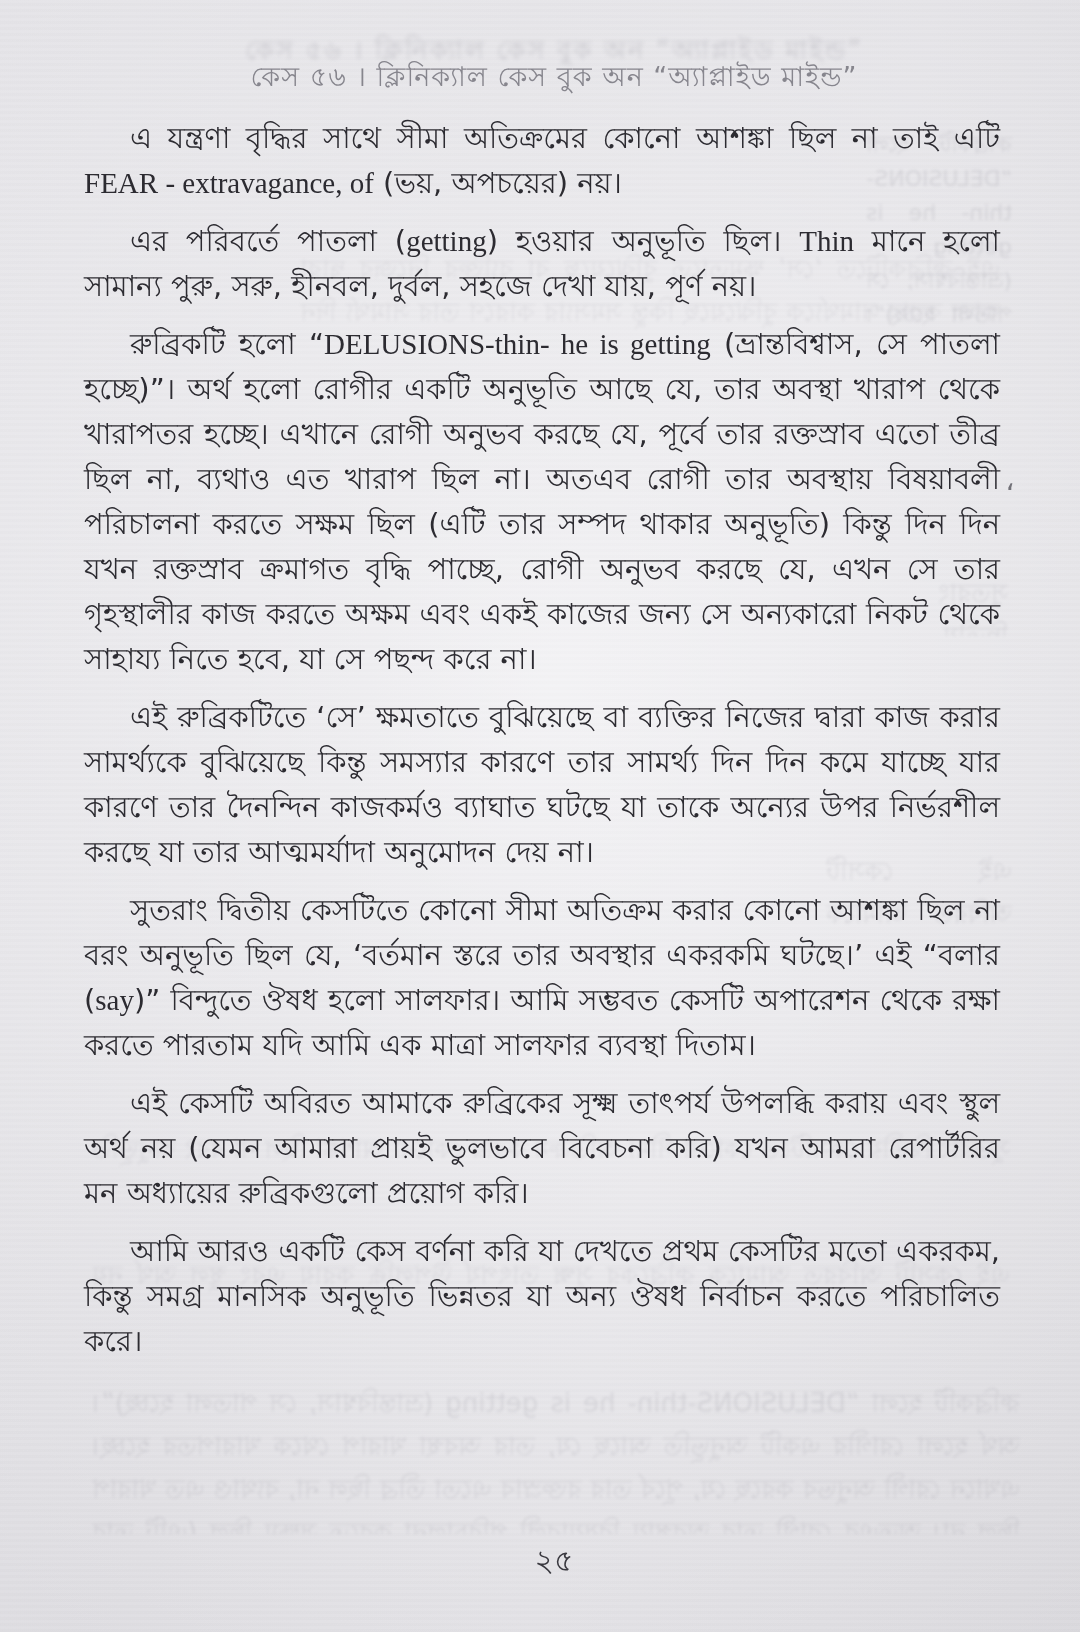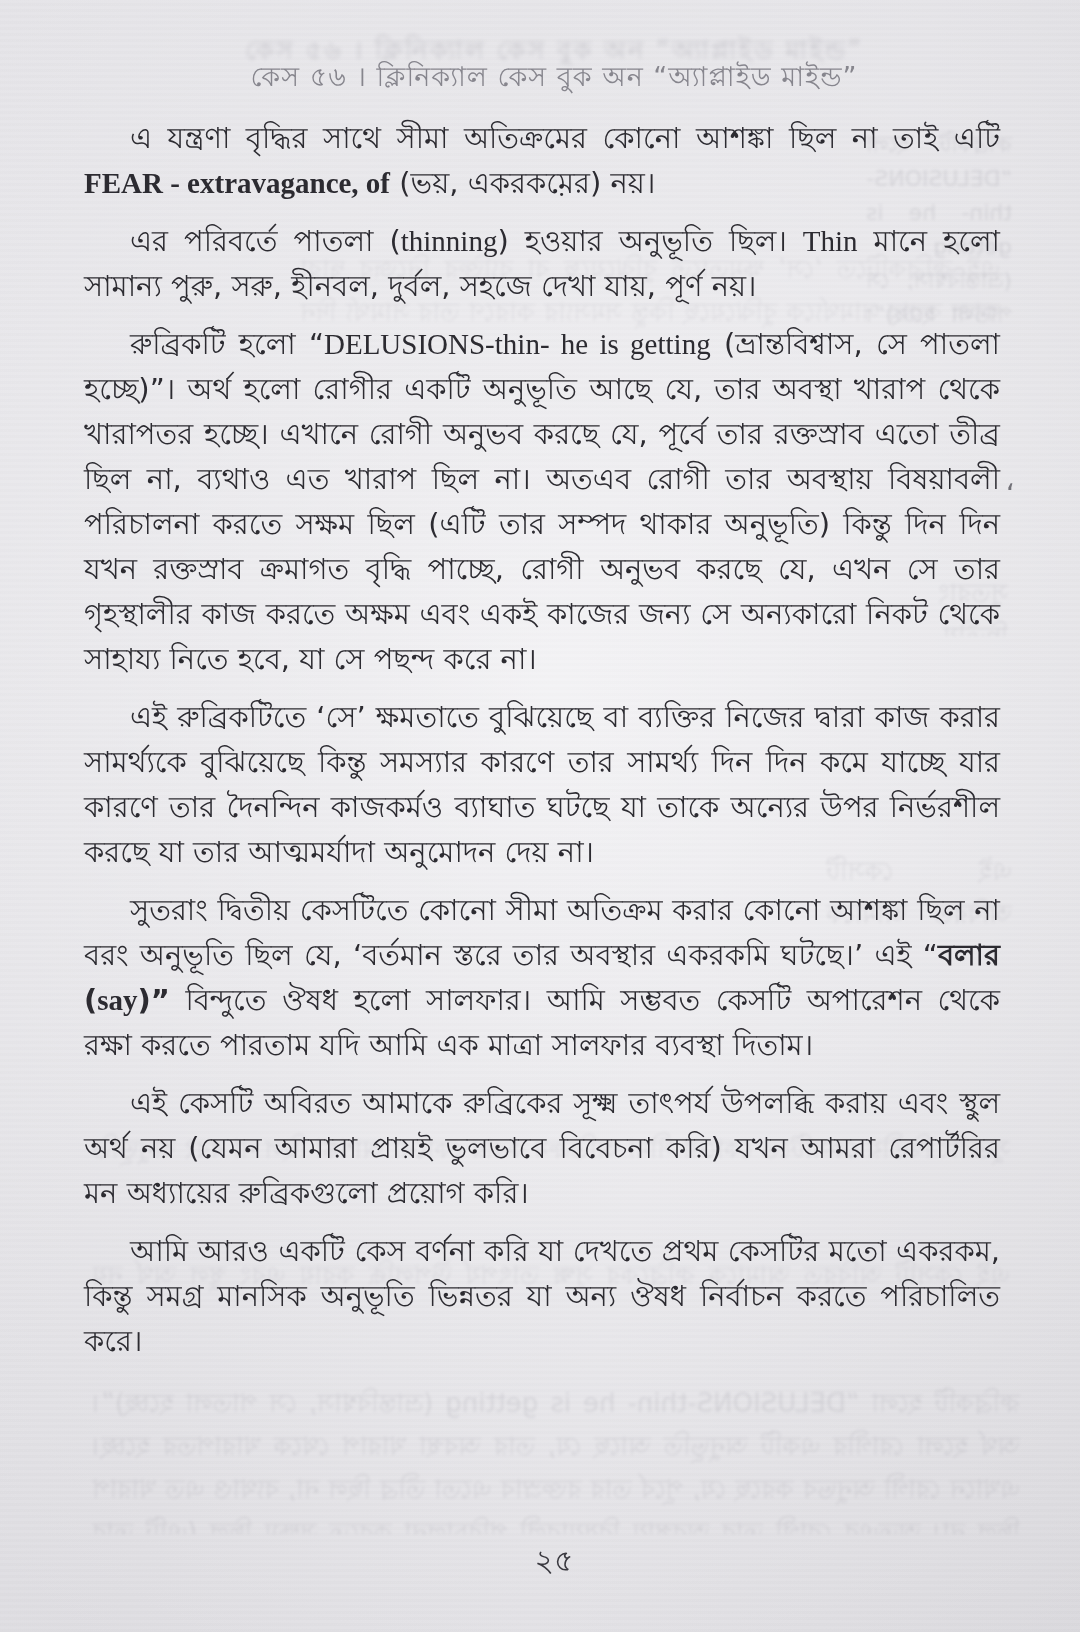--- a/index.html
+++ b/index.html
@@ -30,21 +30,21 @@
     letter-spacing:2px; white-space:nowrap; pointer-events:none;
   }
   .content{
     position:absolute; left:84px; top:116px; width:916px;
     color:#2c2b31; font-size:29px; line-height:45px;
     text-align:justify;
   }
   .para{ margin:0 0 13px 0; }
   .para.indent{ text-indent:46px; }
   .latin{ font-family:"Liberation Serif","DejaVu Serif",serif; }
-  .b{ font-weight:700; }
+  .b{ font-weight:400; }
   .page-number{
     position:absolute; bottom:44px; left:0; width:100%; text-align:center;
     font-size:30px; color:#39383f;
   }
   .margin-mark{
     position:absolute; left:1006px; top:478px; font-size:28px; color:#55545c;
     opacity:.8;
   }
   
   .ghost{
@@ -71,22 +71,22 @@
 
   <div class="ghost g1">রুব্রিকটি হলো “DELUSIONS-thin- he is getting (ভ্রান্তবিশ্বাস, সে পাতলা হচ্ছে)”। অর্থ হলো রোগীর একটি অনুভূতি আছে যে, তার অবস্থা খারাপ থেকে খারাপতর হচ্ছে। এখানে রোগী অনুভব করছে যে, পূর্বে তার রক্তস্রাব এতো তীব্র ছিল না, ব্যথাও এত খারাপ ছিল না। অতএব রোগী তার অবস্থায় বিষয়াবলী পরিচালনা করতে সক্ষম ছিল (এটি তার সম্পদ থাকার অনুভূতি) কিন্তু দিন দিন যখন রক্তস্রাব ক্রমাগত বৃদ্ধি পাচ্ছে, রোগী অনুভব করছে যে, এখন সে তার গৃহস্থালীর কাজ করতে অক্ষম এবং একই কাজের জন্য সে অন্যকারো নিকট থেকে সাহায্য নিতে হবে, যা সে পছন্দ করে না।</div>
   <div class="ghost g2">এই রুব্রিকটিতে ‘সে’ ক্ষমতাতে বুঝিয়েছে বা ব্যক্তির নিজের দ্বারা কাজ করার সামর্থ্যকে বুঝিয়েছে কিন্তু সমস্যার কারণে তার সামর্থ্য দিন দিন কমে যাচ্ছে যার কারণে তার দৈনন্দিন কাজকর্মও ব্যাঘাত ঘটছে যা তাকে অন্যের উপর নির্ভরশীল করছে যা তার আত্মমর্যাদা অনুমোদন দেয় না।</div>
   <div class="ghost g3">সুতরাং দ্বিতীয় কেসটিতে কোনো সীমা অতিক্রম করার কোনো আশঙ্কা ছিল না বরং অনুভূতি ছিল যে, ‘বর্তমান স্তরে তার অবস্থার অবনতি ঘটছে।’ এই “বলার (say)”  বিন্দুতে ঔষধ হলো সালফার। আমি সম্ভবত কেসটি অপারেশন থেকে রক্ষা করতে পারতাম যদি আমি এক মাত্রা সালফার ব্যবস্থা দিতাম।</div>
   <div class="ghost g4">এই কেসটি অবিরত আমাকে রুব্রিকের সূক্ষ্ম তাৎপর্য উপলব্ধি করায় এবং স্থুল অর্থ নয় (যেমন আমারা প্রায়ই ভুলভাবে বিবেচনা করি) যখন আমরা রেপার্টরির মন অধ্যায়ের রুব্রিকগুলো প্রয়োগ করি।</div>
   <div class="ghost g5">সুতরাং দ্বিতীয় কেসটিতে কোনো সীমা অতিক্রম করার কোনো আশঙ্কা ছিল না বরং অনুভূতি ছিল যে, ‘বর্তমান স্তরে তার অবস্থার অবনতি ঘটছে।’ এই “বলার (say)”  বিন্দুতে ঔষধ হলো সালফার। আমি সম্ভবত কেসটি অপারেশন থেকে রক্ষা করতে পারতাম যদি আমি এক মাত্রা সালফার ব্যবস্থা দিতাম।</div>
   <div class="ghost g6">এই কেসটি অবিরত আমাকে রুব্রিকের সূক্ষ্ম তাৎপর্য উপলব্ধি করায় এবং স্থুল অর্থ নয় (যেমন আমারা প্রায়ই ভুলভাবে বিবেচনা করি) যখন আমরা রেপার্টরির মন অধ্যায়ের রুব্রিকগুলো প্রয়োগ করি।</div>
   <div class="ghost g7">রুব্রিকটি হলো “DELUSIONS-thin- he is getting (ভ্রান্তবিশ্বাস, সে পাতলা হচ্ছে)”। অর্থ হলো রোগীর একটি অনুভূতি আছে যে, তার অবস্থা খারাপ থেকে খারাপতর হচ্ছে। এখানে রোগী অনুভব করছে যে, পূর্বে তার রক্তস্রাব এতো তীব্র ছিল না, ব্যথাও এত খারাপ ছিল না। অতএব রোগী তার অবস্থায় বিষয়াবলী পরিচালনা করতে সক্ষম ছিল (এটি তার সম্পদ থাকার অনুভূতি) কিন্তু দিন দিন যখন রক্তস্রাব ক্রমাগত বৃদ্ধি পাচ্ছে, রোগী অনুভব করছে যে, এখন সে তার গৃহস্থালীর কাজ করতে অক্ষম এবং একই কাজের জন্য সে অন্যকারো নিকট থেকে সাহায্য নিতে হবে, যা সে পছন্দ করে না।</div>
 
   <div class="content">
-      <div class="para indent"><span>এ যন্ত্রণা বৃদ্ধির সাথে সীমা অতিক্রমের কোনো আশঙ্কা ছিল না তাই এটি </span><span class="latin b">FEAR - extravagance, of</span><span> (ভয়, একরকম়ের) নয়।</span></div>
-      <div class="para indent"><span>এর পরিবর্তে পাতলা (</span><span class="latin">thinning</span><span>) হওয়ার অনুভূতি ছিল। </span><span class="latin">Thin</span><span> মানে হলো সামান্য পুরু, সরু, হীনবল, দুর্বল, সহজে দেখা যায়, পূর্ণ নয়।</span></div>
+      <div class="para indent"><span>এ যন্ত্রণা বৃদ্ধির সাথে সীমা অতিক্রমের কোনো আশঙ্কা ছিল না তাই এটি </span><span class="latin b">FEAR - extravagance, of</span><span> (ভয়, অপচয়ের) নয়।</span></div>
+      <div class="para indent"><span>এর পরিবর্তে পাতলা (</span><span class="latin">getting</span><span>) হওয়ার অনুভূতি ছিল। </span><span class="latin">Thin</span><span> মানে হলো সামান্য পুরু, সরু, হীনবল, দুর্বল, সহজে দেখা যায়, পূর্ণ নয়।</span></div>
       <div class="para indent"><span>রুব্রিকটি হলো “</span><span class="latin">DELUSIONS-thin- he is getting</span><span> (ভ্রান্তবিশ্বাস, সে পাতলা হচ্ছে)”। অর্থ হলো রোগীর একটি অনুভূতি আছে যে, তার অবস্থা খারাপ থেকে খারাপতর হচ্ছে। এখানে রোগী অনুভব করছে যে, পূর্বে তার রক্তস্রাব এতো তীব্র ছিল না, ব্যথাও এত খারাপ ছিল না। অতএব রোগী তার অবস্থায় বিষয়াবলী পরিচালনা করতে সক্ষম ছিল (এটি তার সম্পদ থাকার অনুভূতি) কিন্তু দিন দিন যখন রক্তস্রাব ক্রমাগত বৃদ্ধি পাচ্ছে, রোগী অনুভব করছে যে, এখন সে তার গৃহস্থালীর কাজ করতে অক্ষম এবং একই কাজের জন্য সে অন্যকারো নিকট থেকে সাহায্য নিতে হবে, যা সে পছন্দ করে না।</span></div>
       <div class="para indent"><span>এই রুব্রিকটিতে ‘সে’ ক্ষমতাতে বুঝিয়েছে বা ব্যক্তির নিজের দ্বারা কাজ করার সামর্থ্যকে বুঝিয়েছে কিন্তু সমস্যার কারণে তার সামর্থ্য দিন দিন কমে যাচ্ছে যার কারণে তার দৈনন্দিন কাজকর্মও ব্যাঘাত ঘটছে যা তাকে অন্যের উপর নির্ভরশীল করছে যা তার আত্মমর্যাদা অনুমোদন দেয় না।</span></div>
       <div class="para indent"><span>সুতরাং দ্বিতীয় কেসটিতে কোনো সীমা অতিক্রম করার কোনো আশঙ্কা ছিল না বরং অনুভূতি ছিল যে, ‘বর্তমান স্তরে তার অবস্থার একরকমি ঘটছে।’ এই “</span><span class="b">বলার (</span><span class="latin b">say</span><span class="b">)”</span><span>  বিন্দুতে ঔষধ হলো সালফার। আমি সম্ভবত কেসটি অপারেশন থেকে রক্ষা করতে পারতাম যদি আমি এক মাত্রা সালফার ব্যবস্থা দিতাম।</span></div>
       <div class="para indent"><span>এই কেসটি অবিরত আমাকে রুব্রিকের সূক্ষ্ম তাৎপর্য উপলব্ধি করায় এবং স্থুল অর্থ নয় (যেমন আমারা প্রায়ই ভুলভাবে বিবেচনা করি) যখন আমরা রেপার্টরির মন অধ্যায়ের রুব্রিকগুলো প্রয়োগ করি।</span></div>
       <div class="para indent"><span>আমি আরও একটি কেস বর্ণনা করি যা দেখতে প্রথম কেসটির মতো একরকম, কিন্তু  সমগ্র মানসিক অনুভূতি ভিন্নতর যা অন্য ঔষধ নির্বাচন করতে পরিচালিত করে।</span></div>
     </div>
 
   <div class="margin-mark">ʻ</div>
 
   <div class="page-number">২৫</div>

